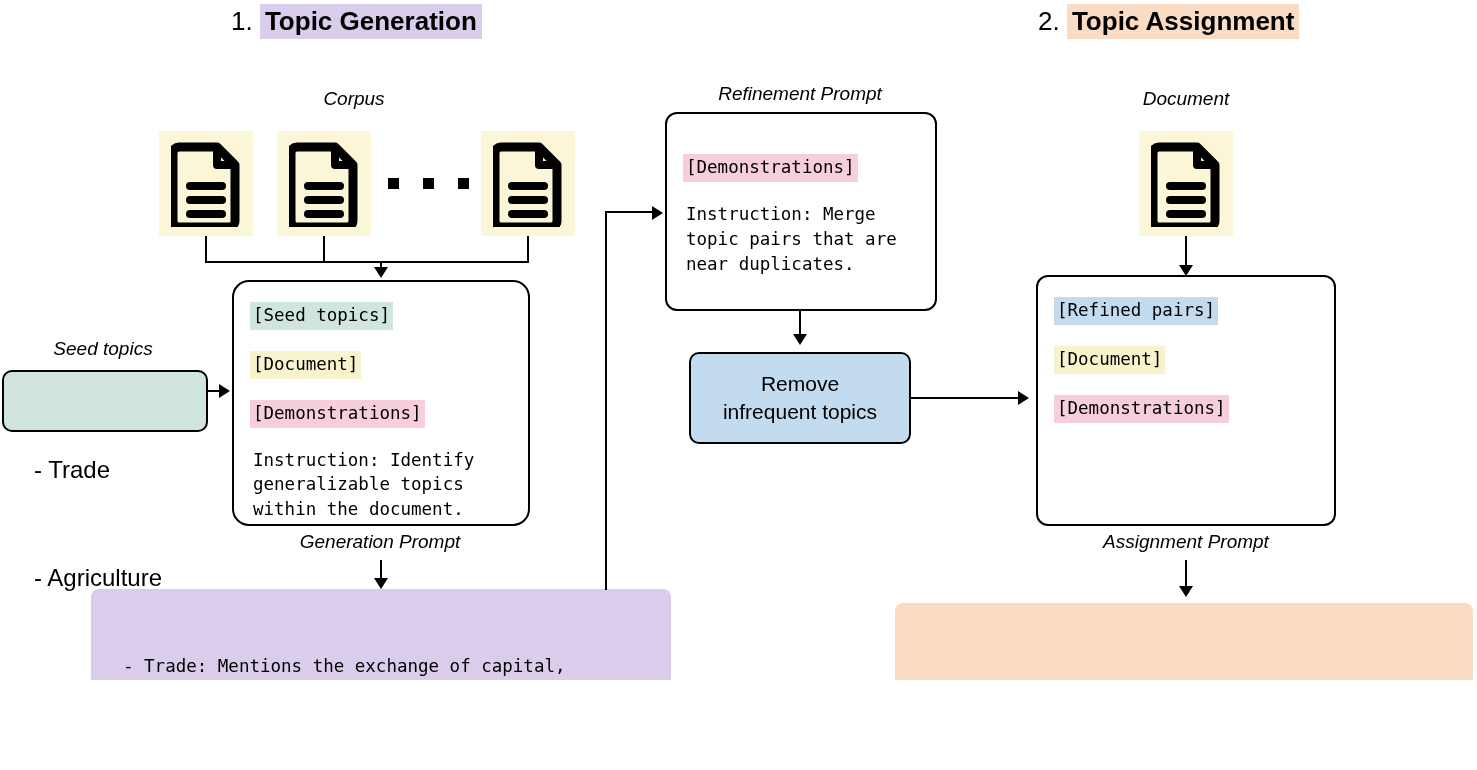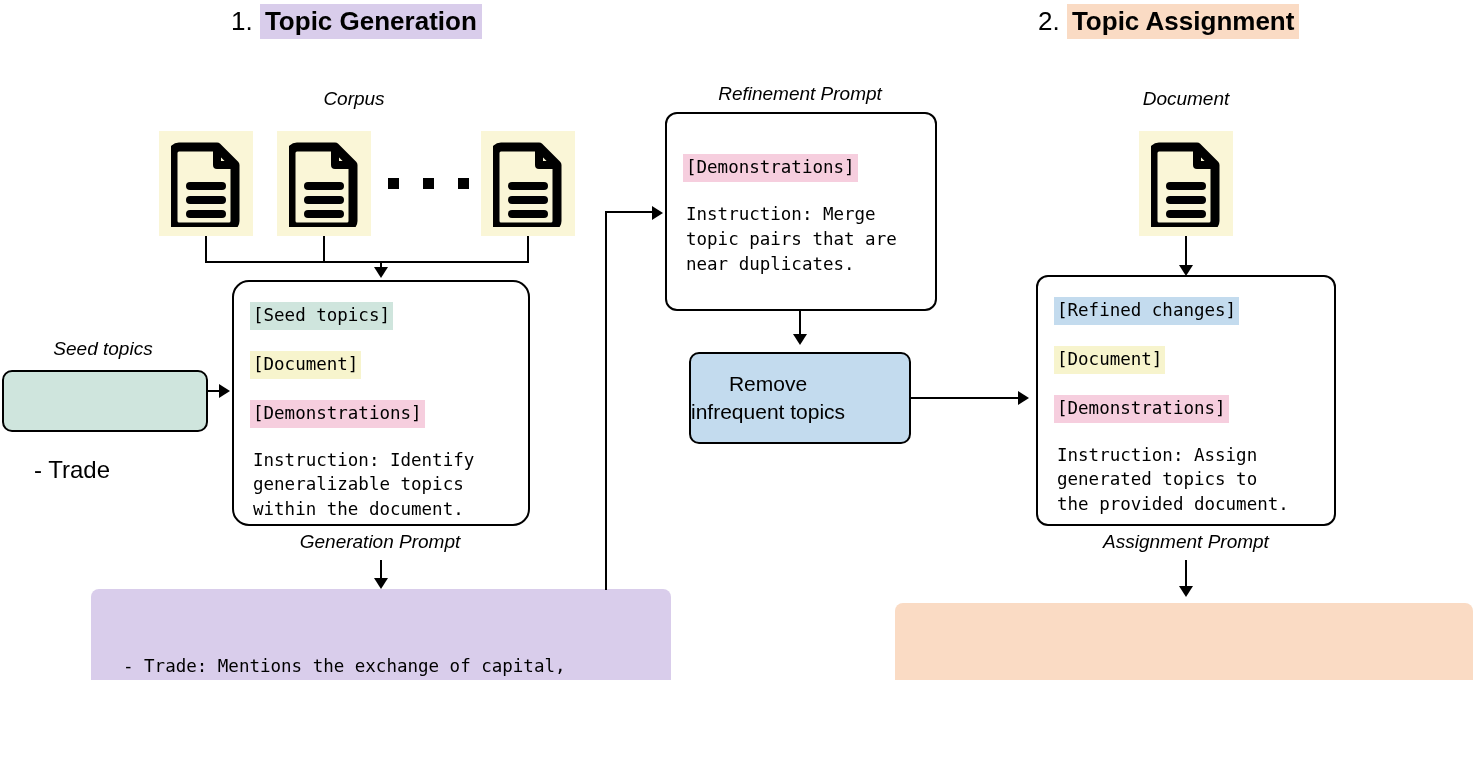--- a/index.html
+++ b/index.html
@@ -86,21 +86,21 @@
     box-sizing: border-box;
     border: 2.2px solid #000000;
     border-radius: 10px;
     background: #c3dbee;
     font-family: "Liberation Sans", sans-serif;
     font-size: 21px;
     line-height: 1.32;
     text-align: center;
     display: flex;
     align-items: center;
-    justify-content: flex-start;
+    justify-content: center;
   }
 
   
   .output-box {
     box-sizing: border-box;
     border-radius: 8px;
     font-family: "DejaVu Sans Mono", monospace;
     font-size: 17.5px;
     line-height: 1.45;
     white-space: pre;
@@ -191,20 +191,21 @@
   <div class="abs vline-thin" style="left:323px; top:236px; height:26px;"></div>
   <div class="abs vline-thin" style="left:527px; top:236px; height:26px;"></div>
   <div class="abs hline-thin" style="left:205px; top:261px; width:324px;"></div>
   <div class="abs vline-thin" style="left:380px; top:261px; height:13px;"></div>
   <div class="abs arrow-down" style="left:374px; top:267px;"></div>
 
   <div class="abs caption" style="left:3px; top:338px; width:200px;">Seed topics</div>
 
   <div class="abs seed-box" style="left:2px; top:370px; width:206px; height:62px;">
     <div>- Trade</div>
+    <div>- Agriculture</div>
   </div>
   <div class="abs hline" style="left:208px; top:390px; width:14px;"></div>
   <div class="abs arrow-right" style="left:219px; top:384px;"></div>
 
   <div class="abs prompt-box" style="left:232px; top:280px; width:298px; height:246px; padding:14px 16px;border-radius:17px;">
     <div style="height:6px"></div>
     <div><span class="slot slot-teal">[Seed topics]</span></div>
     <div style="height:21px"></div>
     <div><span class="slot slot-yellow">[Document]</span></div>
     <div style="height:21px"></div>
@@ -264,29 +265,26 @@
       <line x1="19" y1="45" x2="51" y2="45" stroke="#000" stroke-width="8" stroke-linecap="round"></line>
       <line x1="19" y1="59" x2="51" y2="59" stroke="#000" stroke-width="8" stroke-linecap="round"></line>
       <line x1="19" y1="73" x2="51" y2="73" stroke="#000" stroke-width="8" stroke-linecap="round"></line>
     </svg>
   </div>
   <div class="abs vline-thin" style="left:1185px; top:236px; height:33px;"></div>
   <div class="abs arrow-down" style="left:1179px; top:265px;"></div>
 
   <div class="abs prompt-box" style="left:1036px; top:275px; width:300px; height:251px; padding:14px 16px;">
     <div style="height:6px"></div>
-    <div><span class="slot slot-blue">[Refined changes]</span></div>
+    <div><span class="slot slot-blue">[Refined pairs]</span></div>
     <div style="height:21px"></div>
     <div><span class="slot slot-yellow">[Document]</span></div>
     <div style="height:21px"></div>
     <div><span class="slot slot-pink">[Demonstrations]</span></div>
     <div style="height:20px"></div>
-    <div class="instr">Instruction: Assign
-generated topics to
-the provided document.</div>
   </div>
 
   <div class="abs caption" style="left:1086px; top:531px; width:200px;">Assignment Prompt</div>
   <div class="abs vline-thin" style="left:1185px; top:560px; height:30px;"></div>
   <div class="abs arrow-down" style="left:1179px; top:586px;"></div>
 
   <div class="abs output-box out-peach" style="left:895px; top:603px; width:578px; height:124px;">
     <div style="height:14px"></div>
     <div>- Agriculture: Mentions changes in
 agricultural export requirements ("...repeal

